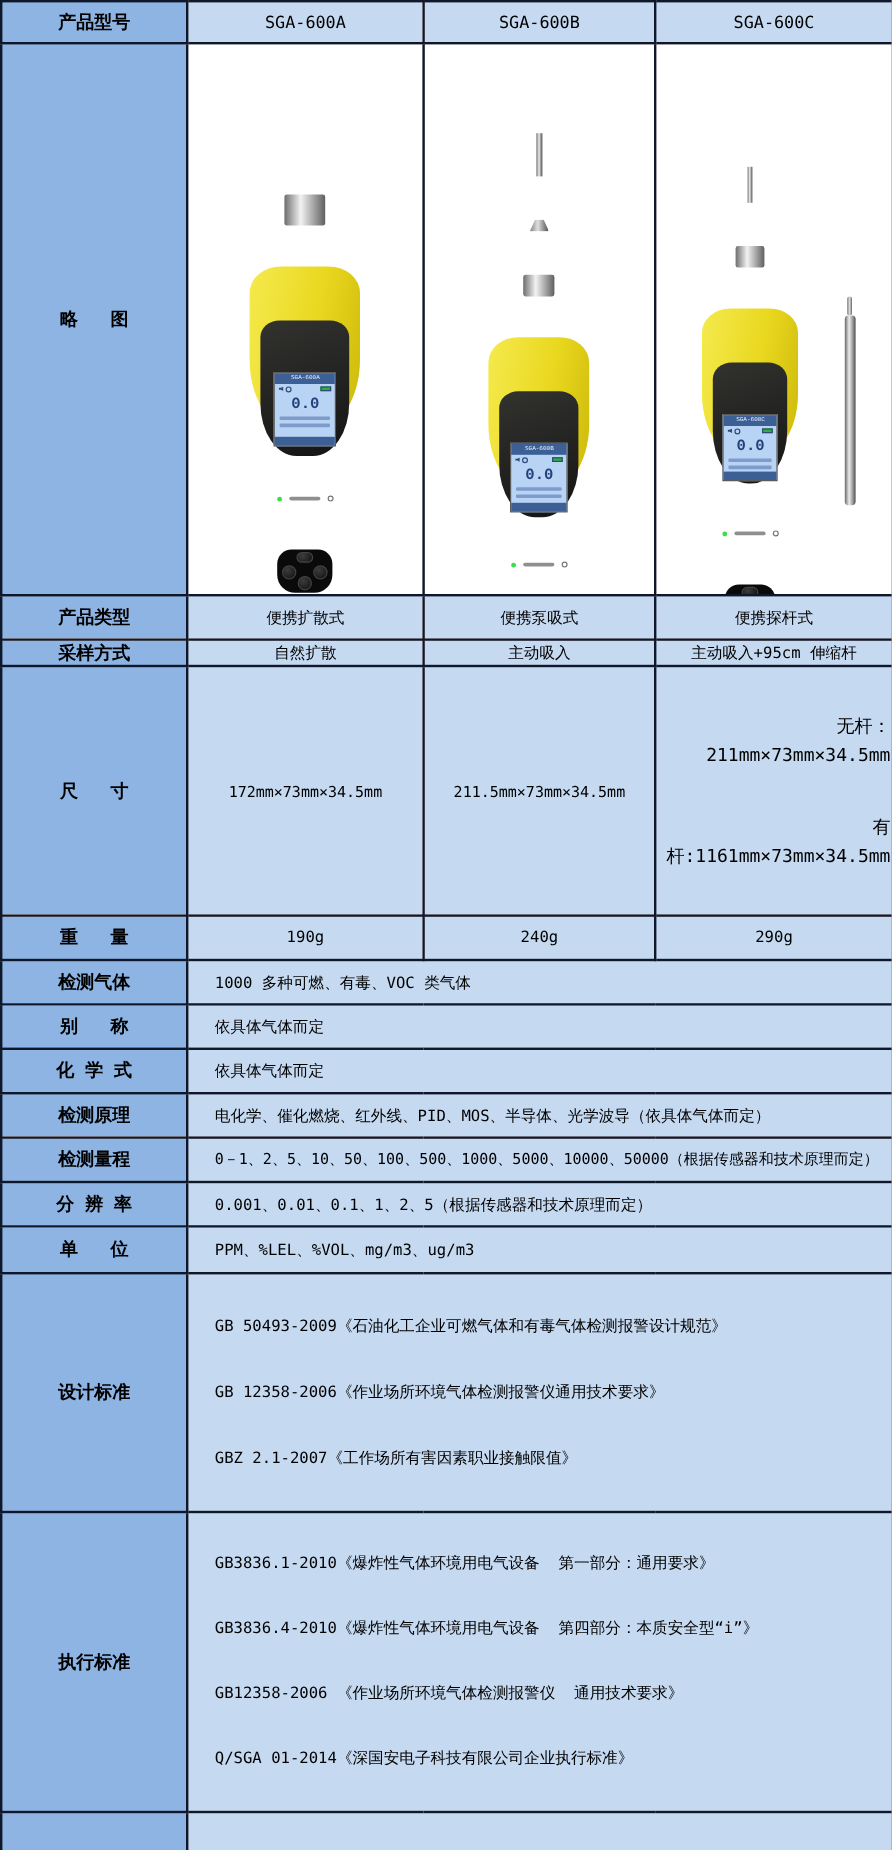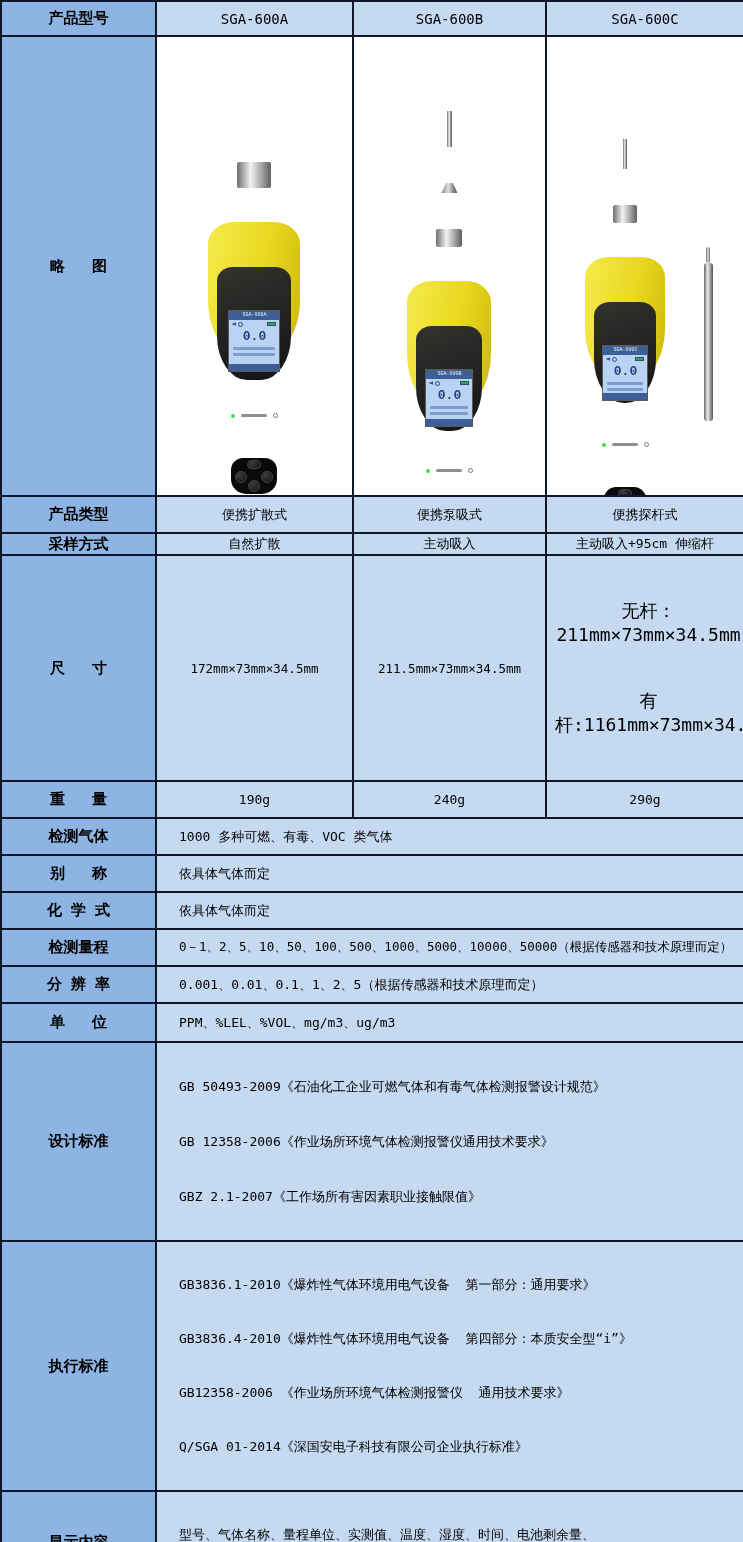--- a/index.html
+++ b/index.html
@@ -9,21 +9,21 @@
   th.lbl{background:#8DB4E2;font-weight:bold;font-size:15px;text-align:center;padding:0 2px;}
   td.v{background:#C5D9F1;font-size:13px;}
   td.vc{text-align:center;}
   td.vl{text-align:left;padding-left:22px;padding-right:6px;}
   td.imgcell{background:#ffffff;padding:0;}
   .lines div{line-height:25px;}
   .lines-tight div{line-height:24px;}
   tr.h-header{height:35px;} tr.h-sketch{height:202px;} tr.h-row{height:37px;}
   tr.h-samp{height:20px;} tr.h-dim{height:54px;} tr.h-unit{height:39px;}
   tr.h-design{height:80px;} tr.h-exec{height:95px;} tr.h-disp{height:55px;}
-  td.dim3{font-size:18px;text-align:center;padding-left:8px;}
+  td.dim3{font-size:15px;text-align:right;padding-left:8px;}
   td.dim3 div{line-height:24px;}
 
   
   .figure{height:100%;display:flex;align-items:flex-end;justify-content:center;padding:0 0 8px 0;font-family:Liberation Mono, monospace;}
   .device{position:relative;}
   .probe{margin:0 auto;background:linear-gradient(90deg,#6f6f6f,#efefef 45%,#9a9a9a 70%,#555);}
   .devB .probe{width:5px;height:36px;}
   .devC .probe{width:4px;height:30px;}
   .cone{margin:0 auto;background:linear-gradient(90deg,#7a7a7a,#e0e0e0 45%,#8f8f8f 75%,#555);
         clip-path:polygon(28% 0,72% 0,100% 100%,0 100%);width:16px;height:10px;}
@@ -203,20 +203,24 @@
   </tr>
   <tr class="h-row">
     <th class="lbl">别   称</th>
     <td class="v vl" colspan="3">依具体气体而定</td>
   </tr>
   <tr class="h-row">
     <th class="lbl">化 学 式</th>
     <td class="v vl" colspan="3">依具体气体而定</td>
   </tr>
   <tr class="h-row">
+    <th class="lbl">检测原理</th>
+    <td class="v vl" colspan="3">电化学、催化燃烧、红外线、PID、MOS、半导体、光学波导（依具体气体而定）</td>
+  </tr>
+  <tr class="h-row">
     <th class="lbl">检测量程</th>
     <td class="v vl" colspan="3" style="font-size:12.5px;">0－1、2、5、10、50、100、500、1000、5000、10000、50000（根据传感器和技术原理而定）</td>
   </tr>
   <tr class="h-row">
     <th class="lbl">分 辨 率</th>
     <td class="v vl" colspan="3">0.001、0.01、0.1、1、2、5（根据传感器和技术原理而定）</td>
   </tr>
   <tr class="h-unit">
     <th class="lbl">单   位</th>
     <td class="v vl" colspan="3">PPM、%LEL、%VOL、mg/m3、ug/m3</td>

